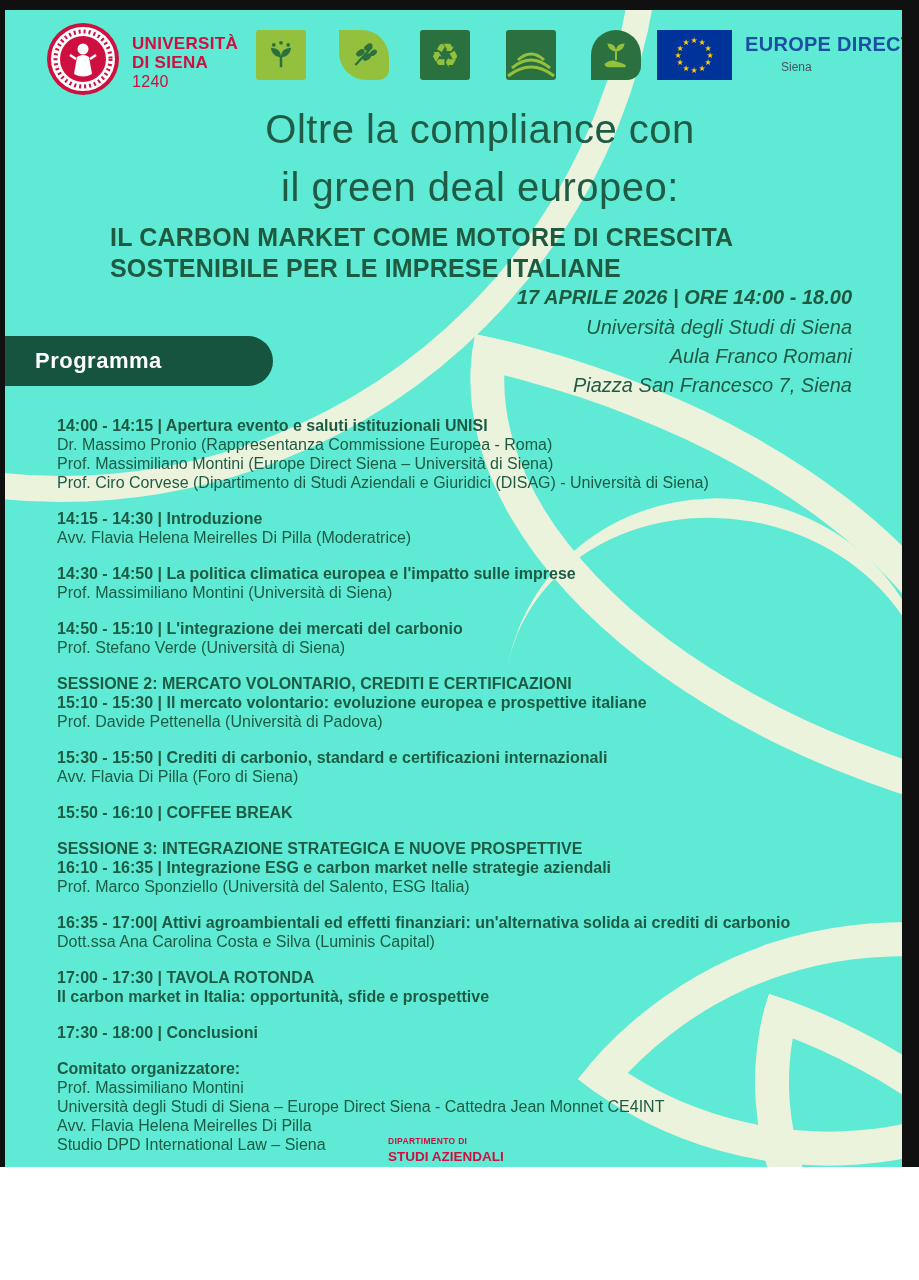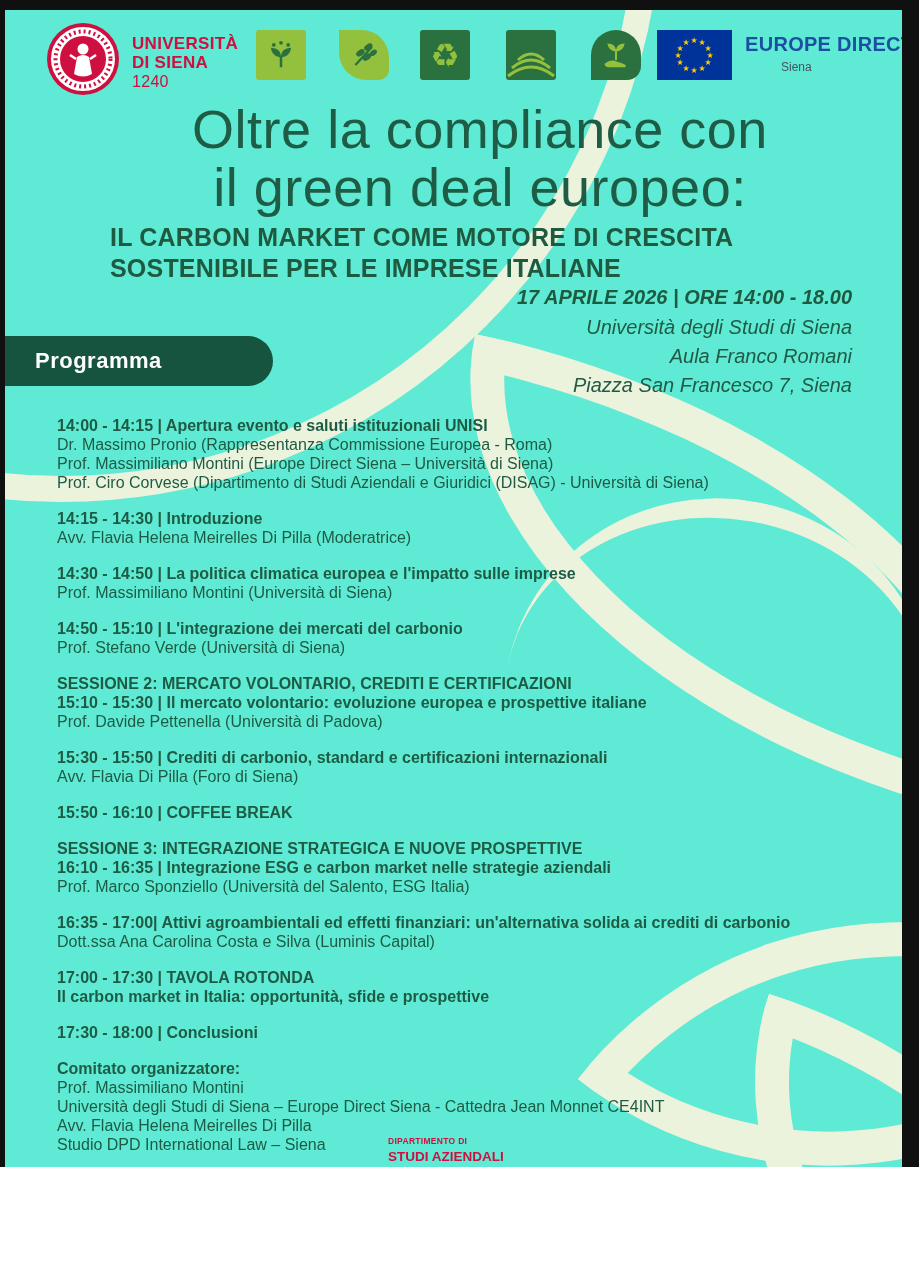--- a/index.html
+++ b/index.html
@@ -35,21 +35,21 @@
   .t2{left:339px;top:30px;width:50px;height:50px;}
   .t3{left:420px;top:30px;width:50px;height:50px;}
   .t4{left:506px;top:30px;width:50px;height:50px;}
   .t5{left:591px;top:30px;width:50px;height:50px;}
   .recycle-glyph{font-size:33px;color:#94c13d;line-height:1;font-family:"DejaVu Sans",sans-serif;}
   .euflag{position:absolute;left:657px;top:30px;z-index:2;}
   .ed-title{position:absolute;left:745px;top:33px;z-index:2;color:#1d4fa1;font-weight:bold;font-size:20px;letter-spacing:.3px;}
   .ed-sub{position:absolute;left:745px;top:60px;z-index:2;color:#465362;font-weight:normal;font-size:12px;margin-left:36px;}
   
   .main-title{position:absolute;left:90px;top:100px;width:780px;z-index:2;text-align:center;
-    font-size:54px;line-height:58px;font-weight:400;letter-spacing:.5px;color:#1f5c45;}
+    font-size:40px;line-height:58px;font-weight:400;letter-spacing:.5px;color:#1f5c45;}
   .sub-title{position:absolute;left:110px;top:222px;width:760px;z-index:2;text-align:left;
     font-size:25px;line-height:31px;font-weight:bold;color:#1d5a40;letter-spacing:.2px;}
   .datetime{position:absolute;right:67px;top:286px;z-index:2;font-size:20px;font-weight:bold;font-style:italic;color:#1d5a40;}
   .venue{position:absolute;right:67px;top:313px;z-index:2;text-align:right;font-style:italic;
     font-size:20px;line-height:29px;color:#215b46;}
   
   .prog-banner{position:absolute;left:5px;top:336px;width:268px;height:50px;z-index:3;
     background:#175440;border-radius:0 25px 25px 0;color:#ffffff;font-weight:bold;font-size:22px;
     line-height:50px;padding-left:30px;box-sizing:border-box;letter-spacing:.5px;}
   

